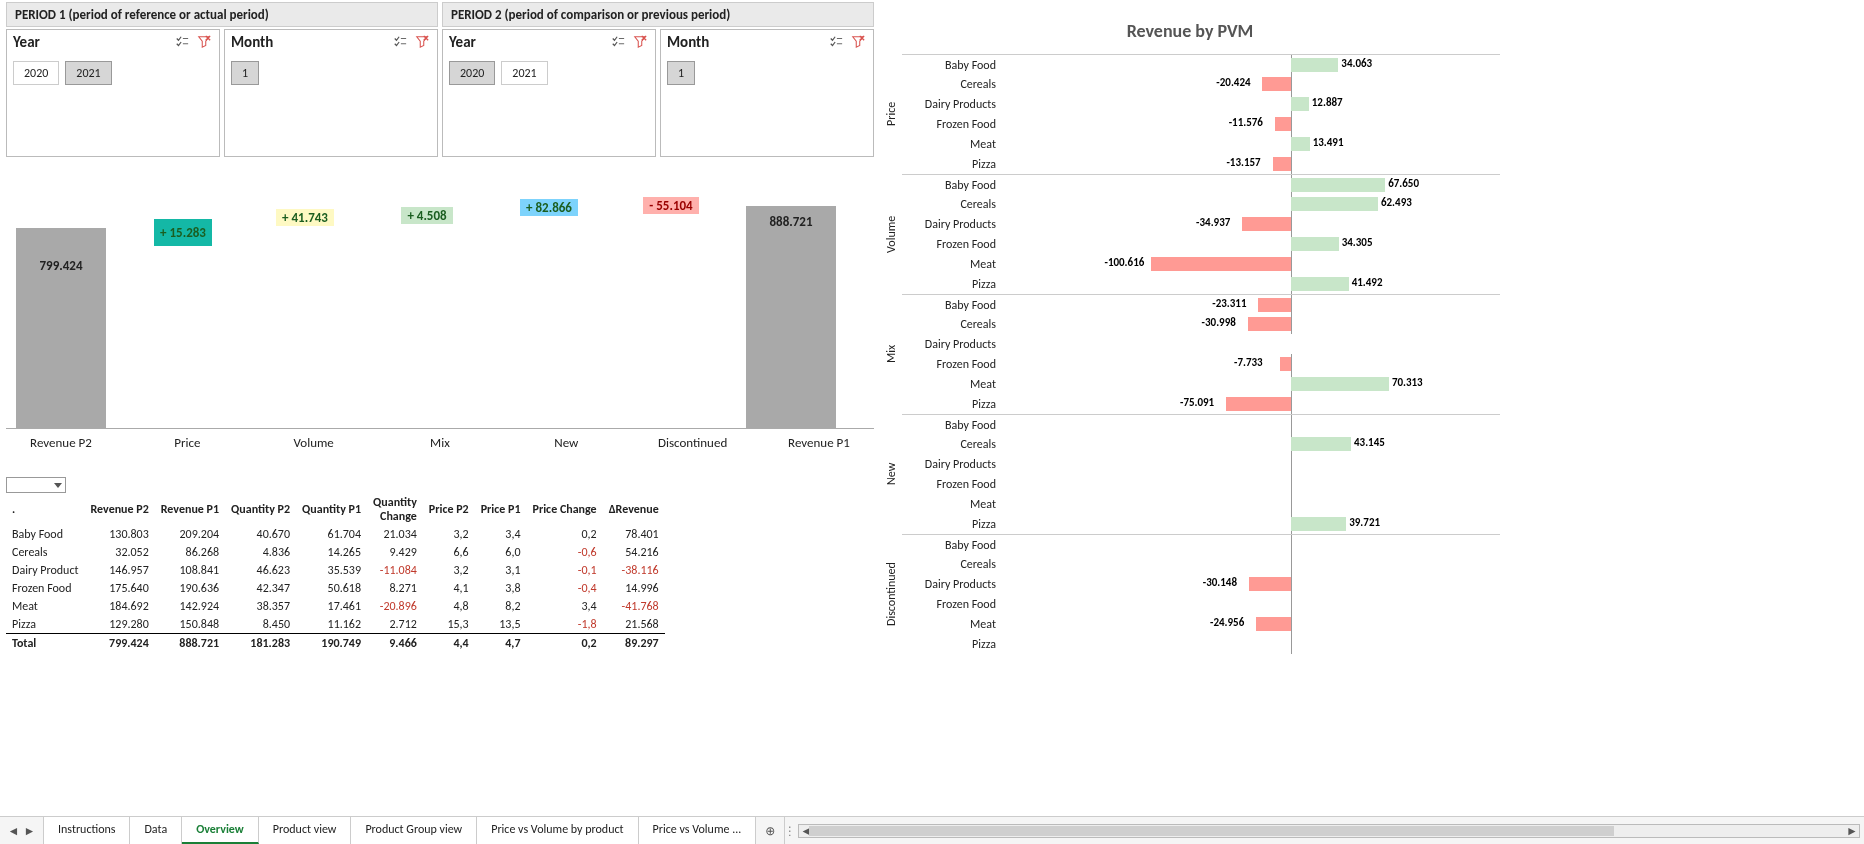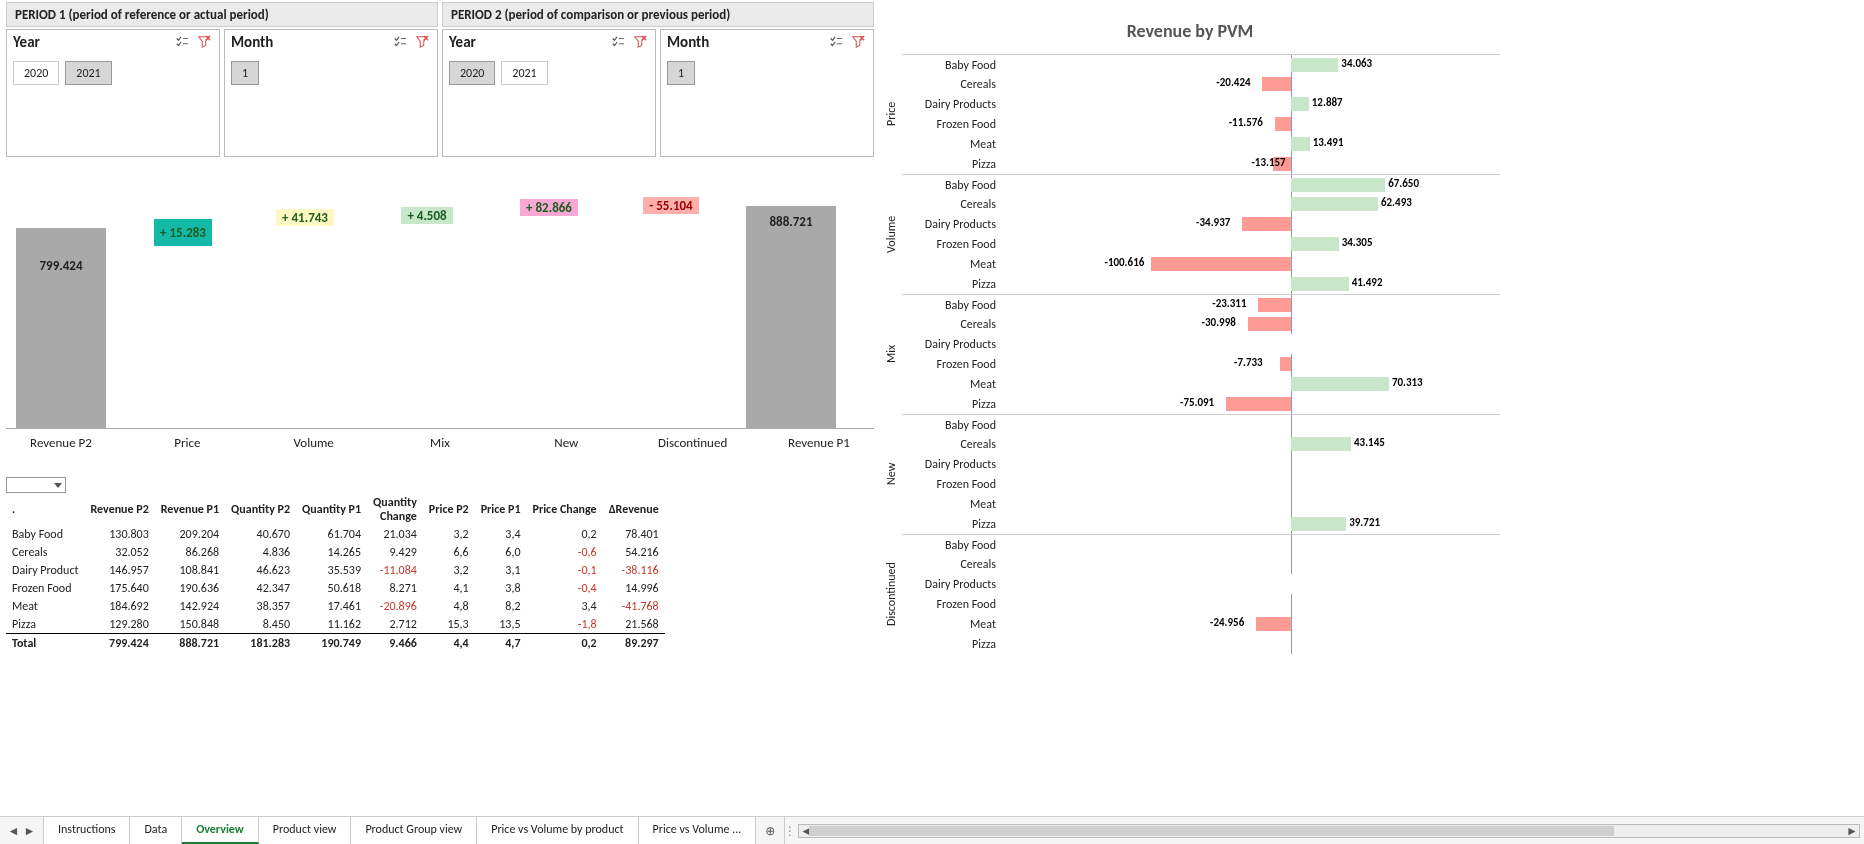--- a/index.html
+++ b/index.html
@@ -178,21 +178,21 @@
 
     <div class="waterfall-wrap">
       <div class="wf-bars" id="wfBars">
           <div class="wf-bar" style="left: 10px;">
             <div class="wf-label-top" style="top:30px">799.424</div>
             <div class="wf-rect" style="height:200px"></div>
           </div>
           <div class="wf-step" style="left: 122px; top: 38px; width: 110px;"><div class="lbl" style="color:#1b5e20;background:#14b8a6;display:inline-block;padding:6px 6px;">+ 15.283</div></div>
           <div class="wf-step" style="left: 244px; top: 28px; width: 110px;"><div class="lbl" style="color:#1b5e20;background:#fef9c3;display:inline-block;padding:1px 6px;">+ 41.743</div></div>
           <div class="wf-step" style="left: 366px; top: 26px; width: 110px;"><div class="lbl" style="color:#1b5e20;background:#c8e6c9;display:inline-block;padding:1px 6px;">+ 4.508</div></div>
-          <div class="wf-step" style="left: 488px; top: 18px; width: 110px;"><div class="lbl" style="color:#1b5e20;background:#f9a8d4;display:inline-block;padding:1px 6px;">+ 82.866</div></div>
+          <div class="wf-step" style="left: 488px; top: 18px; width: 110px;"><div class="lbl" style="color:#1b5e20;background:#7dd3fc;display:inline-block;padding:1px 6px;">+ 82.866</div></div>
           <div class="wf-step" style="left: 610px; top: 16px; width: 110px;"><div class="lbl" style="color:#9a0000;background:#ffb0ac;display:inline-block;padding:1px 6px;">- 55.104</div></div>
           <div class="wf-bar" style="left: 740px;">
             <div class="wf-label-top" style="top:8px">888.721</div>
             <div class="wf-rect" style="height:222px"></div>
           </div>
         </div>
       <div class="wf-axis" id="wfAxis">
           <span>Revenue P2</span>
           <span>Price</span>
           <span>Volume</span>
@@ -361,21 +361,21 @@
               <div style="position: absolute; left: 58%; top: -2px; bottom: -2px; width: 1px; background: rgb(153, 153, 153);"></div>
               <div class="bar pos" style="left: 58%; width: 3.77748%;"></div>
               <div class="val" style="left: calc(61.7775% + 3px); color: rgb(0, 0, 0);">13.491</div>
             </div>
           </div>
           <div class="pvm-row">
             <div class="cat">Pizza</div>
             <div class="track">
               <div style="position: absolute; left: 58%; top: -2px; bottom: -2px; width: 1px; background: rgb(153, 153, 153);"></div>
               <div class="bar neg" style="right: 42%; width: 3.68396%;"></div>
-              <div class="val" style="right: calc(45.684% - 46px); left: calc(54.316% - 46px); color: rgb(0, 0, 0); margin-left: 25px;">-13.157</div>
+              <div class="val" style="right: calc(45.684% - 46px); left: calc(54.316% - 46px); color: rgb(0, 0, 0);">-13.157</div>
             </div>
           </div>
           <div class="pvm-row group-border">
             <div class="cat">Baby Food</div>
             <div class="track">
               <div style="position: absolute; left: 58%; top: -2px; bottom: -2px; width: 1px; background: rgb(153, 153, 153);"></div>
               <div class="bar pos" style="left: 58%; width: 18.942%;"></div>
               <div class="val" style="left: calc(76.942% + 3px); color: rgb(0, 0, 0);">67.650</div>
             </div>
           </div>
@@ -509,20 +509,25 @@
             </div>
           </div>
           <div class="pvm-row">
             <div class="cat">Cereals</div>
             <div class="track">
               <div style="position: absolute; left: 58%; top: -2px; bottom: -2px; width: 1px; background: rgb(153, 153, 153);"></div>
             </div>
           </div>
           <div class="pvm-row">
             <div class="cat">Dairy Products</div>
+            <div class="track">
+              <div style="position: absolute; left: 58%; top: -2px; bottom: -2px; width: 1px; background: rgb(153, 153, 153);"></div>
+              <div class="bar neg" style="right: 42%; width: 8.44144%;"></div>
+              <div class="val" style="right: calc(50.4414% - 46px); left: calc(49.5586% - 46px); color: rgb(0, 0, 0);">-30.148</div>
+            </div>
           </div>
           <div class="pvm-row">
             <div class="cat">Frozen Food</div>
             <div class="track">
               <div style="position: absolute; left: 58%; top: -2px; bottom: -2px; width: 1px; background: rgb(153, 153, 153);"></div>
             </div>
           </div>
           <div class="pvm-row">
             <div class="cat">Meat</div>
             <div class="track">

